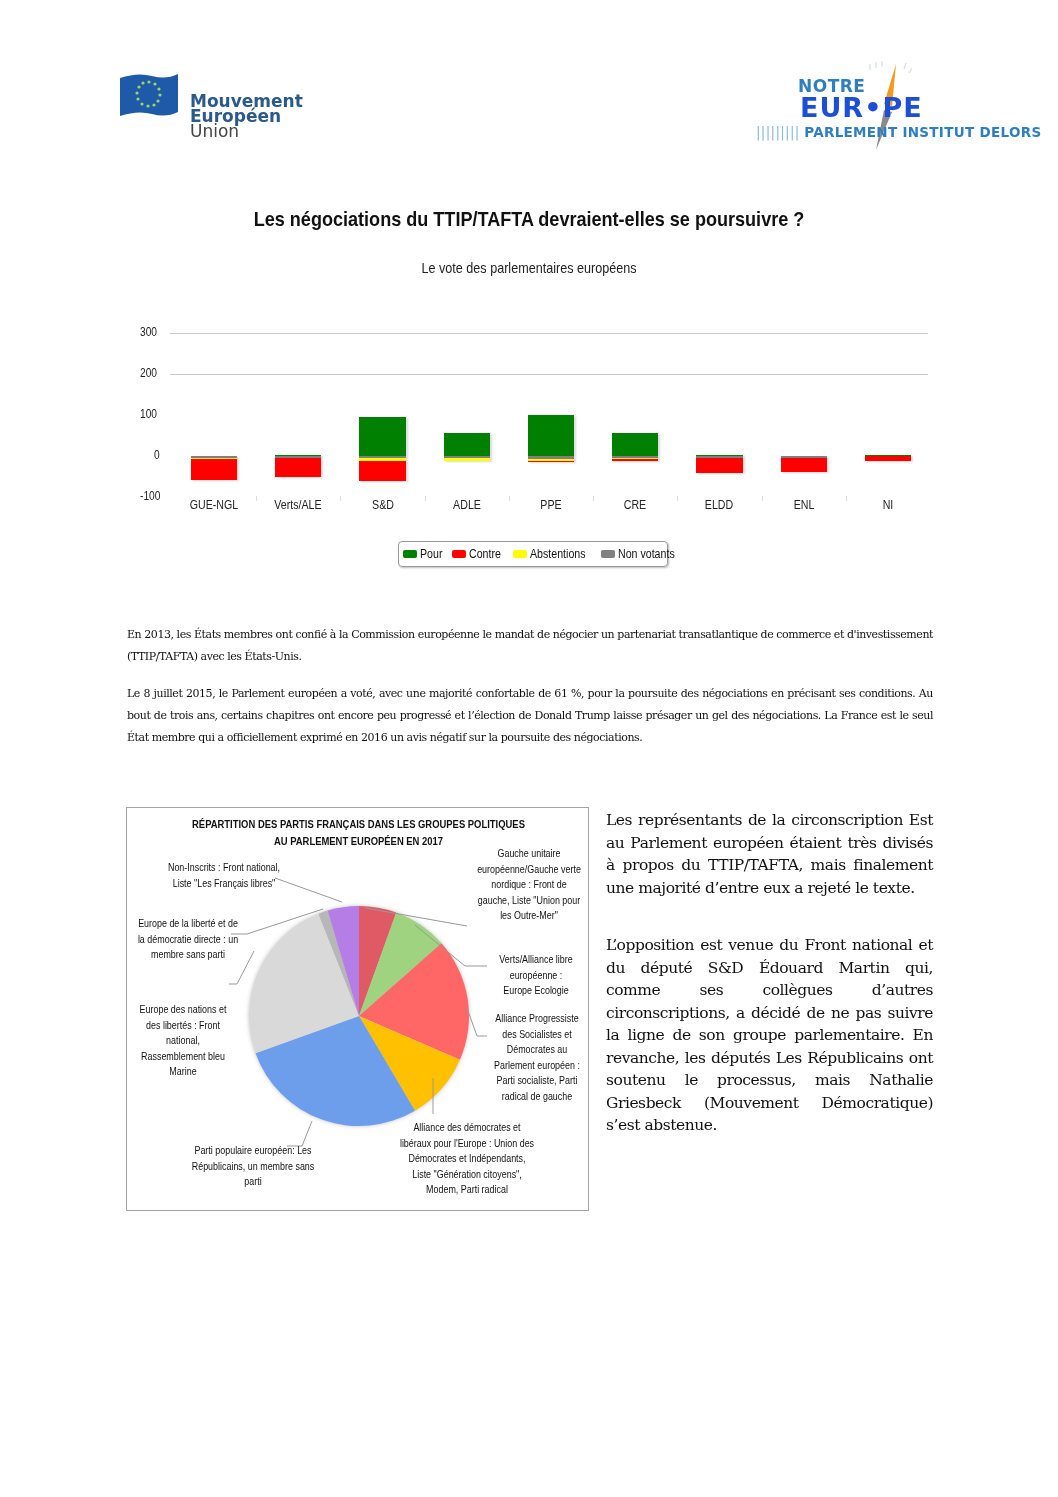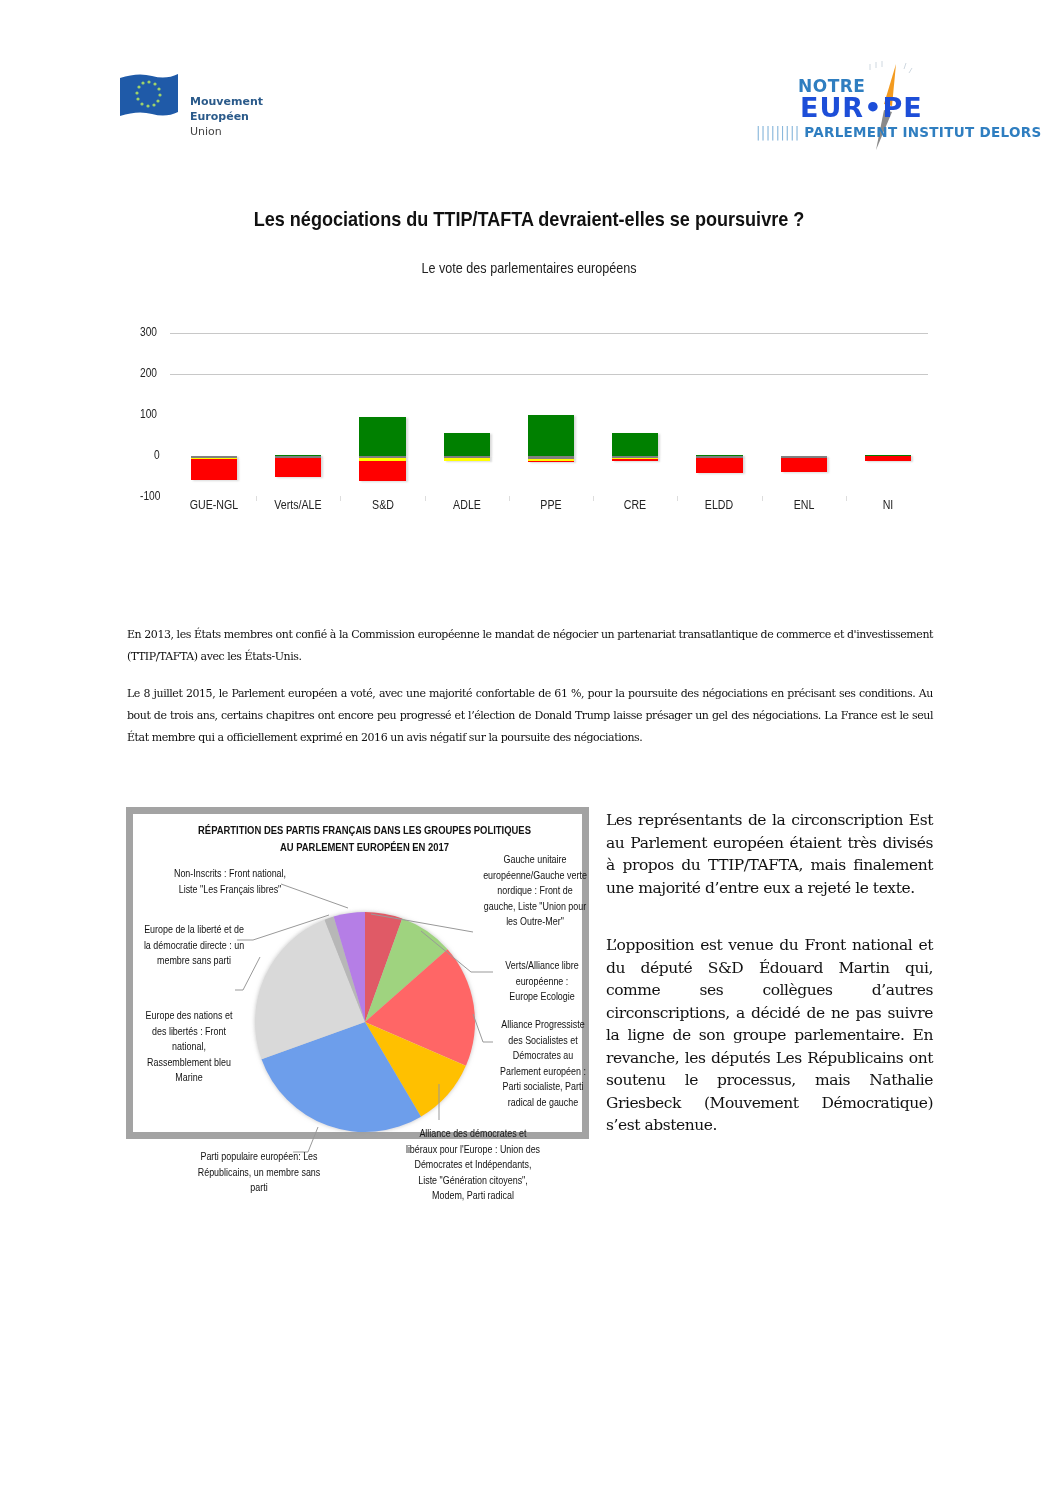--- a/index.html
+++ b/index.html
@@ -2,21 +2,21 @@
 <html><head>
 <meta charset="utf-8">
 <style>
   * { box-sizing: border-box; margin: 0; padding: 0; }
   body { width: 1058px; height: 1497px; background: #ffffff; position: relative; font-family: "DejaVu Serif", serif; color: #111; overflow: hidden; }
   .abs { position: absolute; }
 
   
   #logo-me { left: 118px; top: 70px; width: 180px; height: 75px; }
   #logo-me .flag { position: absolute; left: 0; top: 2px; width: 62px; height: 46px; }
-  #logo-me .txt { position: absolute; left: 72px; top: 24px; font-family: "DejaVu Sans", sans-serif; font-size: 11px; line-height: 15px; color: #2a5a8a; }
+  #logo-me .txt { position: absolute; left: 72px; top: 24px; font-family: "DejaVu Sans", sans-serif; font-size: 17px; line-height: 15px; color: #2a5a8a; }
   #logo-me .txt .b { font-weight: bold; }
   #logo-me .txt .n { color: #444; font-weight: normal; }
 
   #logo-ne { left: 756px; top: 60px; width: 224px; height: 92px; }
   #logo-ne .notre { position: absolute; left: 42px; top: 16px; font: bold 17px "DejaVu Sans", sans-serif; color: #2f7ec0; letter-spacing: 0.5px; }
   #logo-ne .europe { position: absolute; left: 44px; top: 32px; font: bold 27px "DejaVu Sans", sans-serif; color: #1d4ed8; letter-spacing: 1px; }
   #logo-ne .inst { position: absolute; left: 0px; top: 64px; font: bold 13.5px "DejaVu Sans", sans-serif; color: #2f7ec0; white-space: nowrap; letter-spacing: 0.3px; }
   #logo-ne .bars { color: #8ab8dc; font-weight: normal; }
 
   
@@ -35,21 +35,21 @@
   .lg-item { display: flex; align-items: center; gap: 3px; }
   .lg-item span.lbl { display: inline-block; transform: scaleX(0.85); transform-origin: left; white-space: nowrap; }
   .sw { width: 14px; height: 8px; border-radius: 2px; display: inline-block; }
 
   
   .para { position: absolute; left: 127px; width: 806px; font-size: 11px; line-height: 22px; text-align: justify; font-family: "DejaVu Serif", serif; letter-spacing: -0.45px; }
   #para1 { top: 624px; }
   #para2 { top: 683px; }
 
   
-  #pie-figure { left: 126px; top: 807px; width: 463px; height: 332px; border: 7px solid #a3a3a3; }
+  #pie-figure { left: 126px; top: 807px; width: 463px; height: 404px; border: 1px solid #a3a3a3; }
   #pie-title { position: absolute; left: 0; width: 463px; top: 8px; text-align: center; font-family: "Liberation Sans", sans-serif; font-weight: bold; font-size: 11.5px; line-height: 17px; transform: scaleX(0.82); }
   .pie-lbl { position: absolute; text-align: center; font-family: "Liberation Sans", sans-serif; font-size: 10.5px; line-height: 15.5px; color: #111; transform: scaleX(0.85); }
   #pie-svg { position: absolute; left: 0; top: 0; }
 
   
   .rpara { position: absolute; left: 606px; width: 327px; font-size: 15.5px; line-height: 22.5px; text-align: justify; font-family: "DejaVu Serif", serif; letter-spacing: -0.45px; }
   #rpara1 { top: 809px; }
   #rpara2 { top: 934px; }
 </style>
 </head>
@@ -151,20 +151,38 @@
       <div class="xtick" style="left: 460.222px; top: 178px;">CRE</div>
       <div class="sep-tick" style="left: 463.111px; top: 176px;"></div>
       <div class="xtick" style="left: 544.444px; top: 178px;">ELDD</div>
       <div class="sep-tick" style="left: 547.333px; top: 176px;"></div>
       <div class="xtick" style="left: 628.667px; top: 178px;">ENL</div>
       <div class="sep-tick" style="left: 631.556px; top: 176px;"></div>
       <div class="xtick" style="left: 712.889px; top: 178px;">NI</div>
       <div class="sep-tick" style="left: 715.778px; top: 176px;"></div>
     </div>
 
+  <div id="legend">
+    <div class="lg-item">
+        <span class="sw" style="background:#008000"></span>
+        <span class="lbl">Pour</span>
+      </div>
+    <div class="lg-item">
+        <span class="sw" style="background:#ff0000"></span>
+        <span class="lbl">Contre</span>
+      </div>
+    <div class="lg-item">
+        <span class="sw" style="background:#ffff00"></span>
+        <span class="lbl">Abstentions</span>
+      </div>
+    <div class="lg-item">
+        <span class="sw" style="background:#808080"></span>
+        <span class="lbl">Non votants</span>
+      </div>
+  </div>
 </div>
 
 <p id="para1" class="para">En 2013, les États membres ont confié à la Commission européenne le mandat de négocier un partenariat transatlantique de commerce et d'investissement (TTIP/TAFTA) avec les États-Unis.</p>
 <p id="para2" class="para">Le 8 juillet 2015, le Parlement européen a voté, avec une majorité confortable de 61 %, pour la poursuite des négociations en précisant ses conditions. Au bout de trois ans, certains chapitres ont encore peu progressé et l’élection de Donald Trump laisse présager un gel des négociations. La France est le seul État membre qui a officiellement exprimé en 2016 un avis négatif sur la poursuite des négociations.</p>
 
 <div id="pie-figure" class="abs">
   <div id="pie-title">
     <div>RÉPARTITION DES PARTIS FRANÇAIS DANS LES GROUPES POLITIQUES</div>
     <div>AU PARLEMENT EUROPÉEN EN 2017</div>
   </div>

